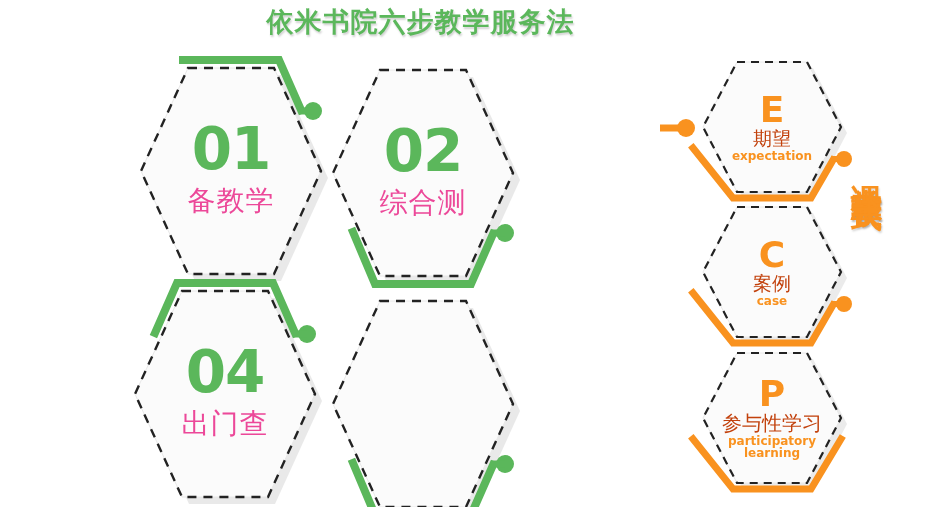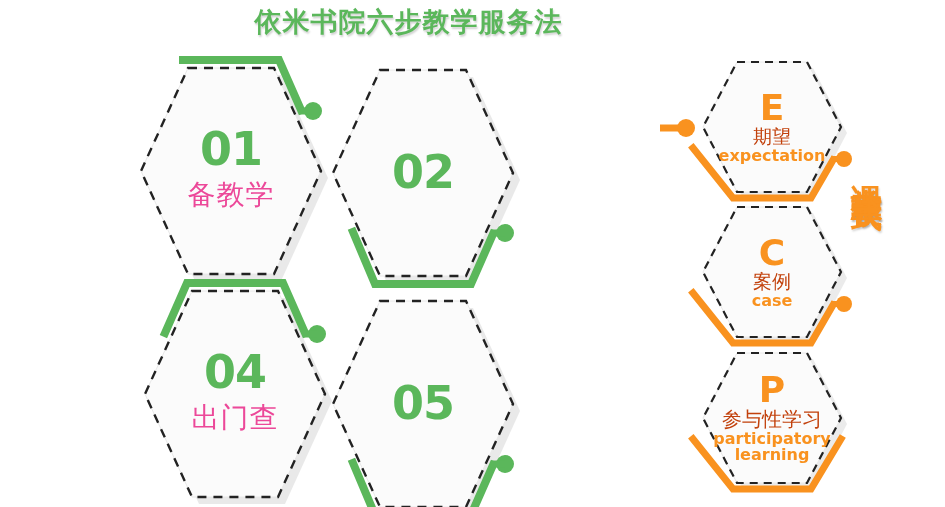--- a/index.html
+++ b/index.html
@@ -6,62 +6,62 @@
   body{
     width:945px;height:507px;
     background:#ffffff;
     font-family:"Liberation Sans","DejaVu Sans",sans-serif;
     overflow:hidden;
   }
   #stage{position:relative;width:945px;height:507px;overflow:hidden;}
 
   
   #title{
-    position:absolute;left:0;top:4px;width:817px;
+    position:absolute;left:12px;top:4px;width:817px;
     text-align:center;
     font-size:27px;font-weight:bold;letter-spacing:1px;
     color:#5bb75b;
     text-shadow:1px 2px 2px rgba(0,0,0,0.18);
     font-family:"DejaVu Sans","Liberation Sans",sans-serif;
   }
 
   
   .hex{position:absolute;}
   .hex svg{position:absolute;left:0;top:0;overflow:visible;}
   .hex .content{
     position:absolute;left:0;top:0;width:100%;height:100%;
     display:flex;flex-direction:column;align-items:center;justify-content:center;
     pointer-events:none;
   }
 
   
   .num{width:196px;height:226px;}
   .num .content{padding-bottom:4px;}
   .num .big{
-    font-size:46px;font-weight:bold;line-height:0.95;
+    font-size:58px;font-weight:bold;line-height:0.95;
     color:#5bb75b;letter-spacing:-1px;
     font-family:"DejaVu Sans","Liberation Sans",sans-serif;
   }
   .num .cn{
     font-size:28px;color:#ec4899;margin-top:4px;letter-spacing:1px;
     font-family:"DejaVu Sans","Liberation Sans",sans-serif;
   }
 
   
   .ecp{width:150px;height:142px;}
   .ecp .letter{
     font-size:36px;font-weight:bold;line-height:1;color:#f9921f;
     font-family:"DejaVu Sans","Liberation Sans",sans-serif;
   }
   .ecp .cn{
     font-size:19px;color:#c2410c;margin-top:1px;line-height:1.05;
     font-family:"DejaVu Sans","Liberation Sans",sans-serif;
   }
   .ecp .en{
-    font-size:16px;font-weight:bold;color:#f9921f;margin-top:1px;line-height:1.05;
+    font-size:12px;font-weight:bold;color:#f9921f;margin-top:1px;line-height:1.05;
     text-align:center;
     font-family:"DejaVu Sans","Liberation Sans",sans-serif;
   }
   .ecp.small-cn .cn{font-size:20px;}
 
   
   #sidelabel{
     position:absolute;left:848px;top:160px;
     width:40px;
     font-size:31px;font-weight:bold;color:#f9921f;
@@ -100,25 +100,26 @@
     <svg width="196" height="226" viewBox="0 0 196 226">
       <polygon points="55,10 141,10 188,113 141,216 55,216 8,113" fill="#cfcfcf" opacity="0.45" transform="translate(7,7)"></polygon>
       <polygon points="55,10 141,10 188,113 141,216 55,216 8,113" fill="#fbfbfb" stroke="#e8e8e8" stroke-width="1"></polygon>
       <polygon points="55,10 141,10 188,113 141,216 55,216 8,113" fill="none" stroke="#222" stroke-width="2.4" stroke-dasharray="9 7"></polygon>
       <path d="M28,172 L50,224 L146,224 L168,174" fill="none" stroke="#5bb75b" stroke-width="8" stroke-linecap="square" stroke-linejoin="miter"></path>
       <circle cx="180" cy="173" r="9" fill="#5bb75b"></circle>
       <line x1="166" y1="173" x2="180" y2="173" stroke="#5bb75b" stroke-width="7"></line>
     </svg>
     <div class="content">
       <div class="big">02</div>
-    </div>
-  </div>
-
-
-  <div class="hex num" style="left:137px;top:281px;">
+      <div class="cn">综合测</div>
+    </div>
+  </div>
+
+
+  <div class="hex num" style="left:127px;top:281px;">
     <svg width="196" height="226" viewBox="0 0 196 226">
       <polygon points="55,10 141,10 188,113 141,216 55,216 8,113" fill="#cfcfcf" opacity="0.45" transform="translate(7,7)"></polygon>
       <polygon points="55,10 141,10 188,113 141,216 55,216 8,113" fill="#fbfbfb" stroke="#e8e8e8" stroke-width="1"></polygon>
       <polygon points="55,10 141,10 188,113 141,216 55,216 8,113" fill="none" stroke="#222" stroke-width="2.4" stroke-dasharray="9 7"></polygon>
       <path d="M28,52 L50,2 L146,2 L168,52" fill="none" stroke="#5bb75b" stroke-width="8" stroke-linecap="square" stroke-linejoin="miter"></path>
       <circle cx="180" cy="53" r="9" fill="#5bb75b"></circle>
       <line x1="166" y1="53" x2="180" y2="53" stroke="#5bb75b" stroke-width="7"></line>
     </svg>
     <div class="content">
       <div class="big">04</div>
@@ -129,21 +130,20 @@
   <div class="hex num" style="left:325px;top:291px;">
     <svg width="196" height="226" viewBox="0 0 196 226">
       <polygon points="55,10 141,10 188,113 141,216 55,216 8,113" fill="#cfcfcf" opacity="0.45" transform="translate(7,7)"></polygon>
       <polygon points="55,10 141,10 188,113 141,216 55,216 8,113" fill="#fbfbfb" stroke="#e8e8e8" stroke-width="1"></polygon>
       <polygon points="55,10 141,10 188,113 141,216 55,216 8,113" fill="none" stroke="#222" stroke-width="2.4" stroke-dasharray="9 7"></polygon>
       <path d="M28,172 L50,224 L146,224 L168,174" fill="none" stroke="#5bb75b" stroke-width="8" stroke-linecap="square" stroke-linejoin="miter"></path>
       <circle cx="180" cy="173" r="9" fill="#5bb75b"></circle>
       <line x1="166" y1="173" x2="180" y2="173" stroke="#5bb75b" stroke-width="7"></line>
     </svg>
     <div class="content">
-      <div class="big">05</div>
     </div>
   </div>
 
 
   <div class="hex ecp" style="left:697px;top:56px;">
     <svg width="150" height="142" viewBox="0 0 150 142">
       <polygon points="40,6 110,6 144,71 110,136 40,136 6,71" fill="#cfcfcf" opacity="0.42" transform="translate(6,6)"></polygon>
       <polygon points="40,6 110,6 144,71 110,136 40,136 6,71" fill="#fbfbfb" stroke="#e8e8e8" stroke-width="1"></polygon>
       <polygon points="40,6 110,6 144,71 110,136 40,136 6,71" fill="none" stroke="#222" stroke-width="2.2" stroke-dasharray="8 6"></polygon>
       <path d="M-4,92 L36,142 L114,142 L136,104" fill="none" stroke="#f9921f" stroke-width="7" stroke-linecap="square" stroke-linejoin="miter"></path>

